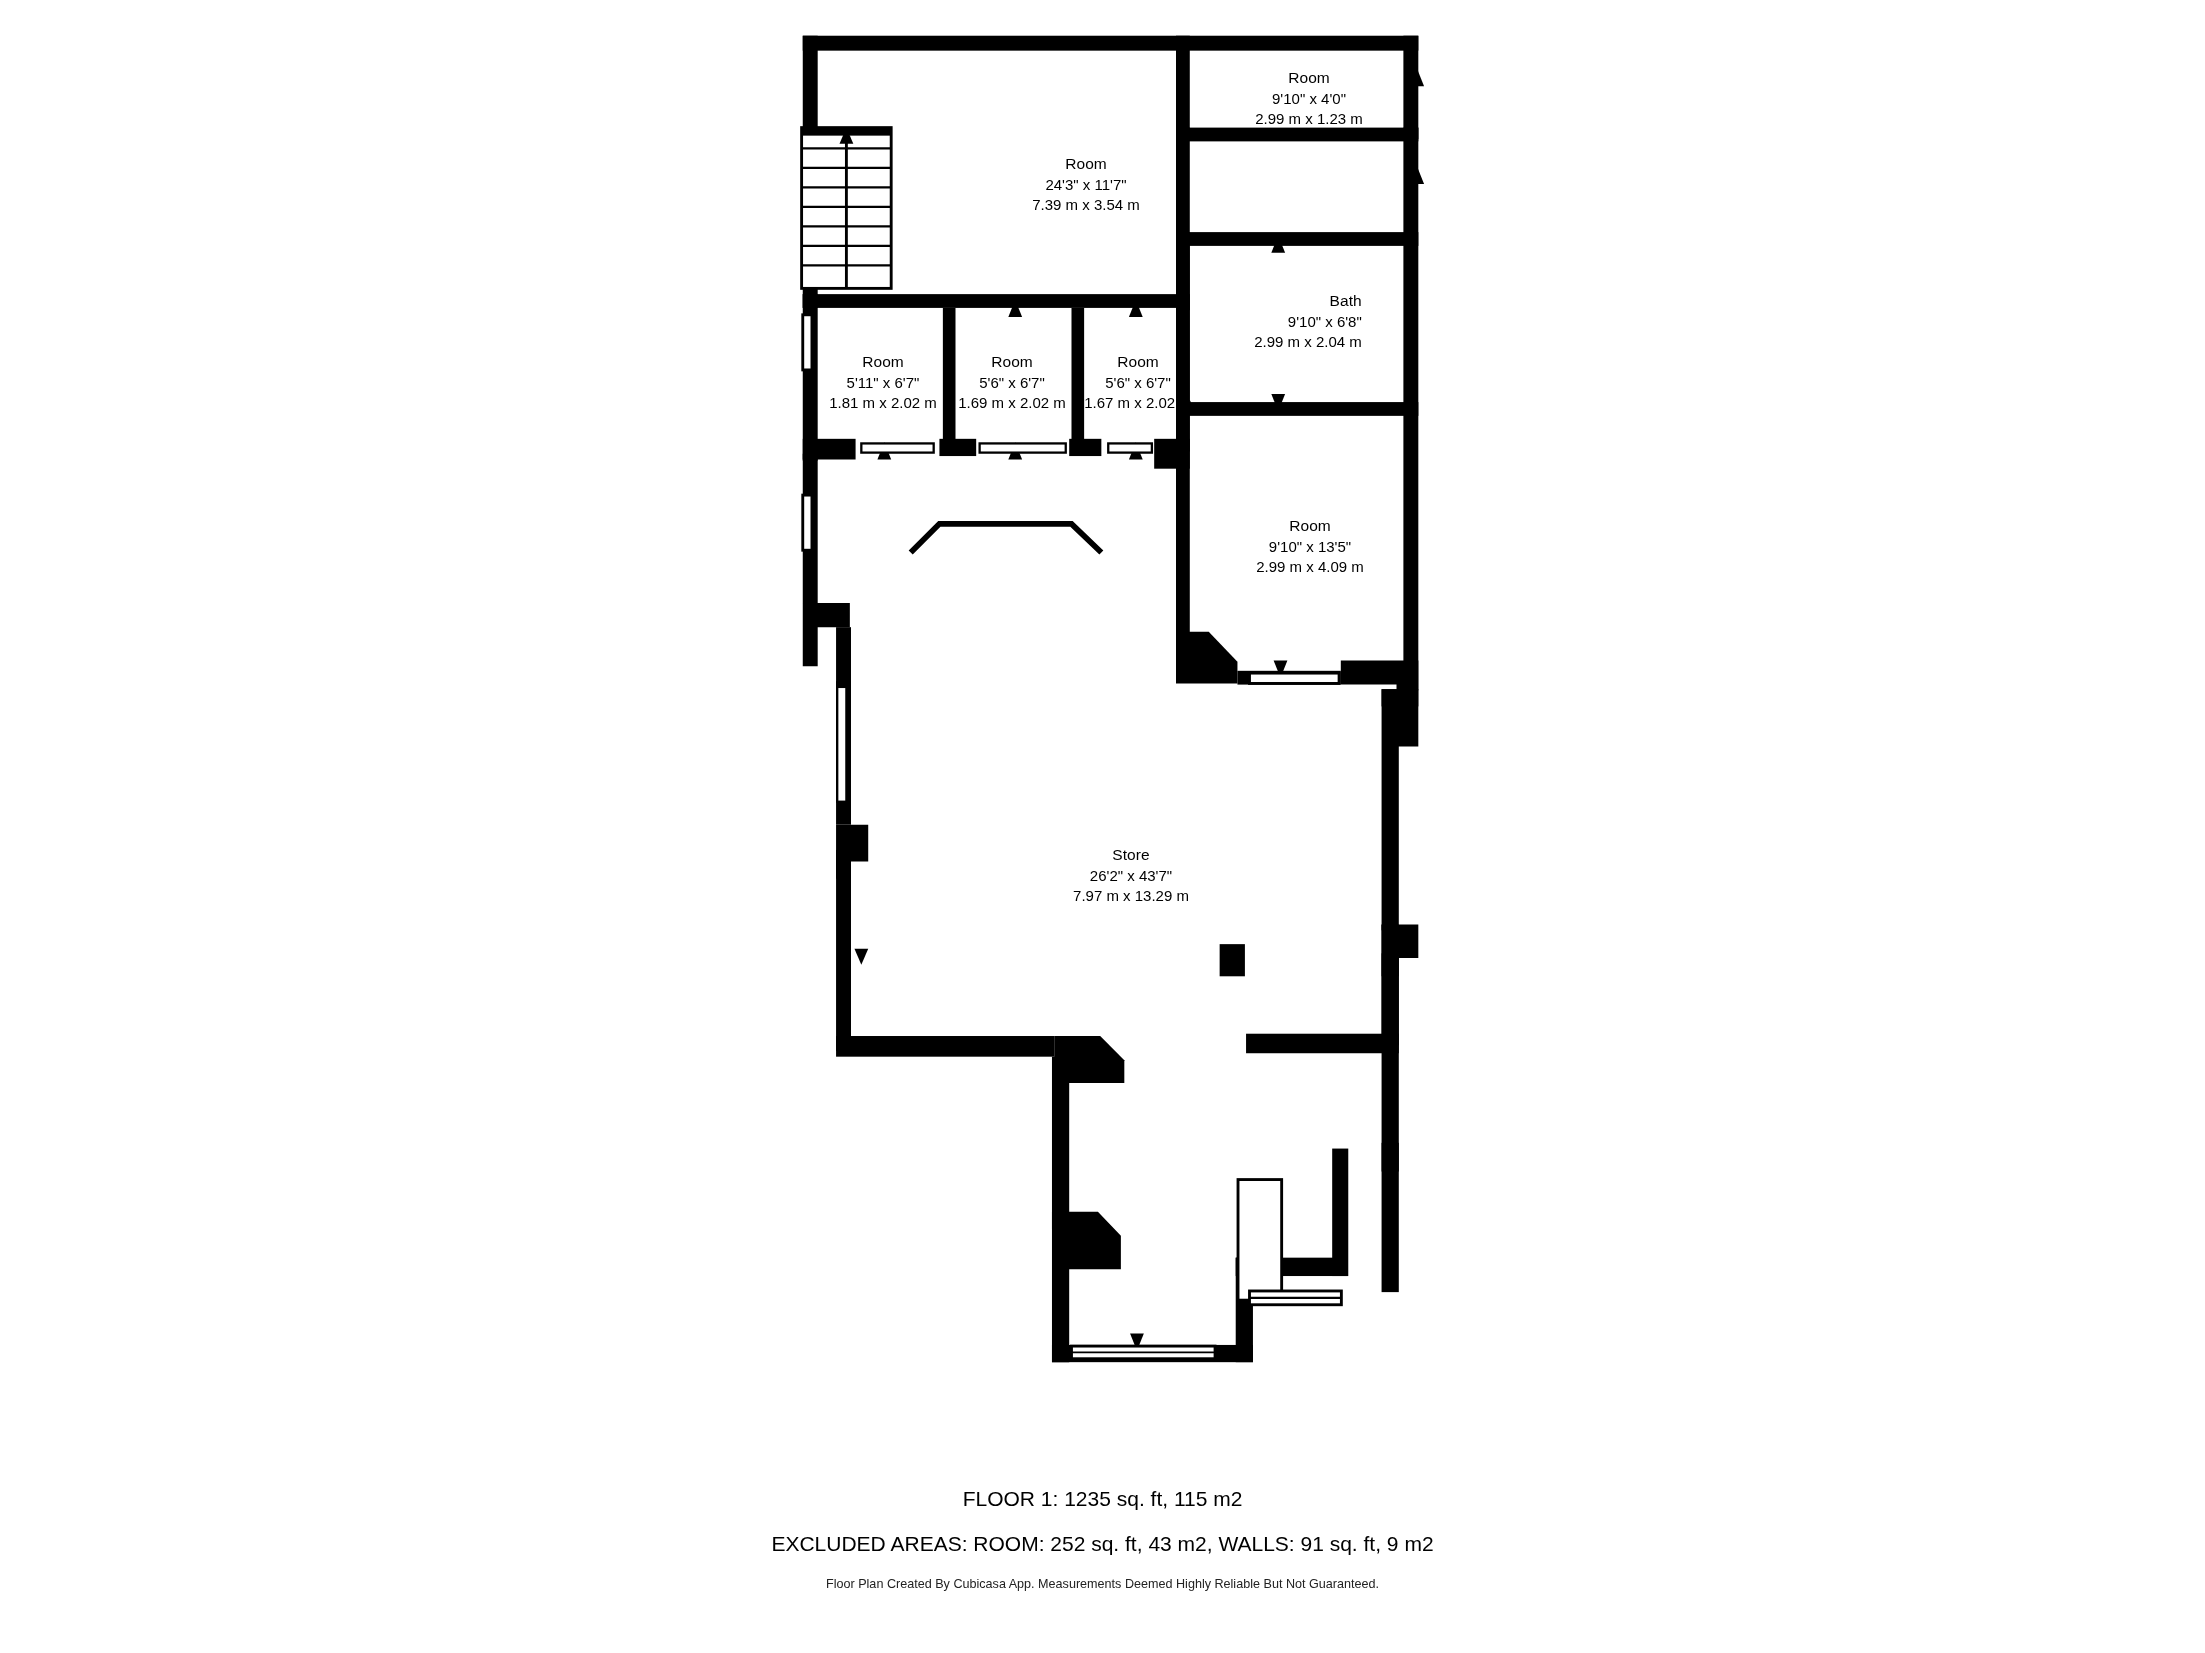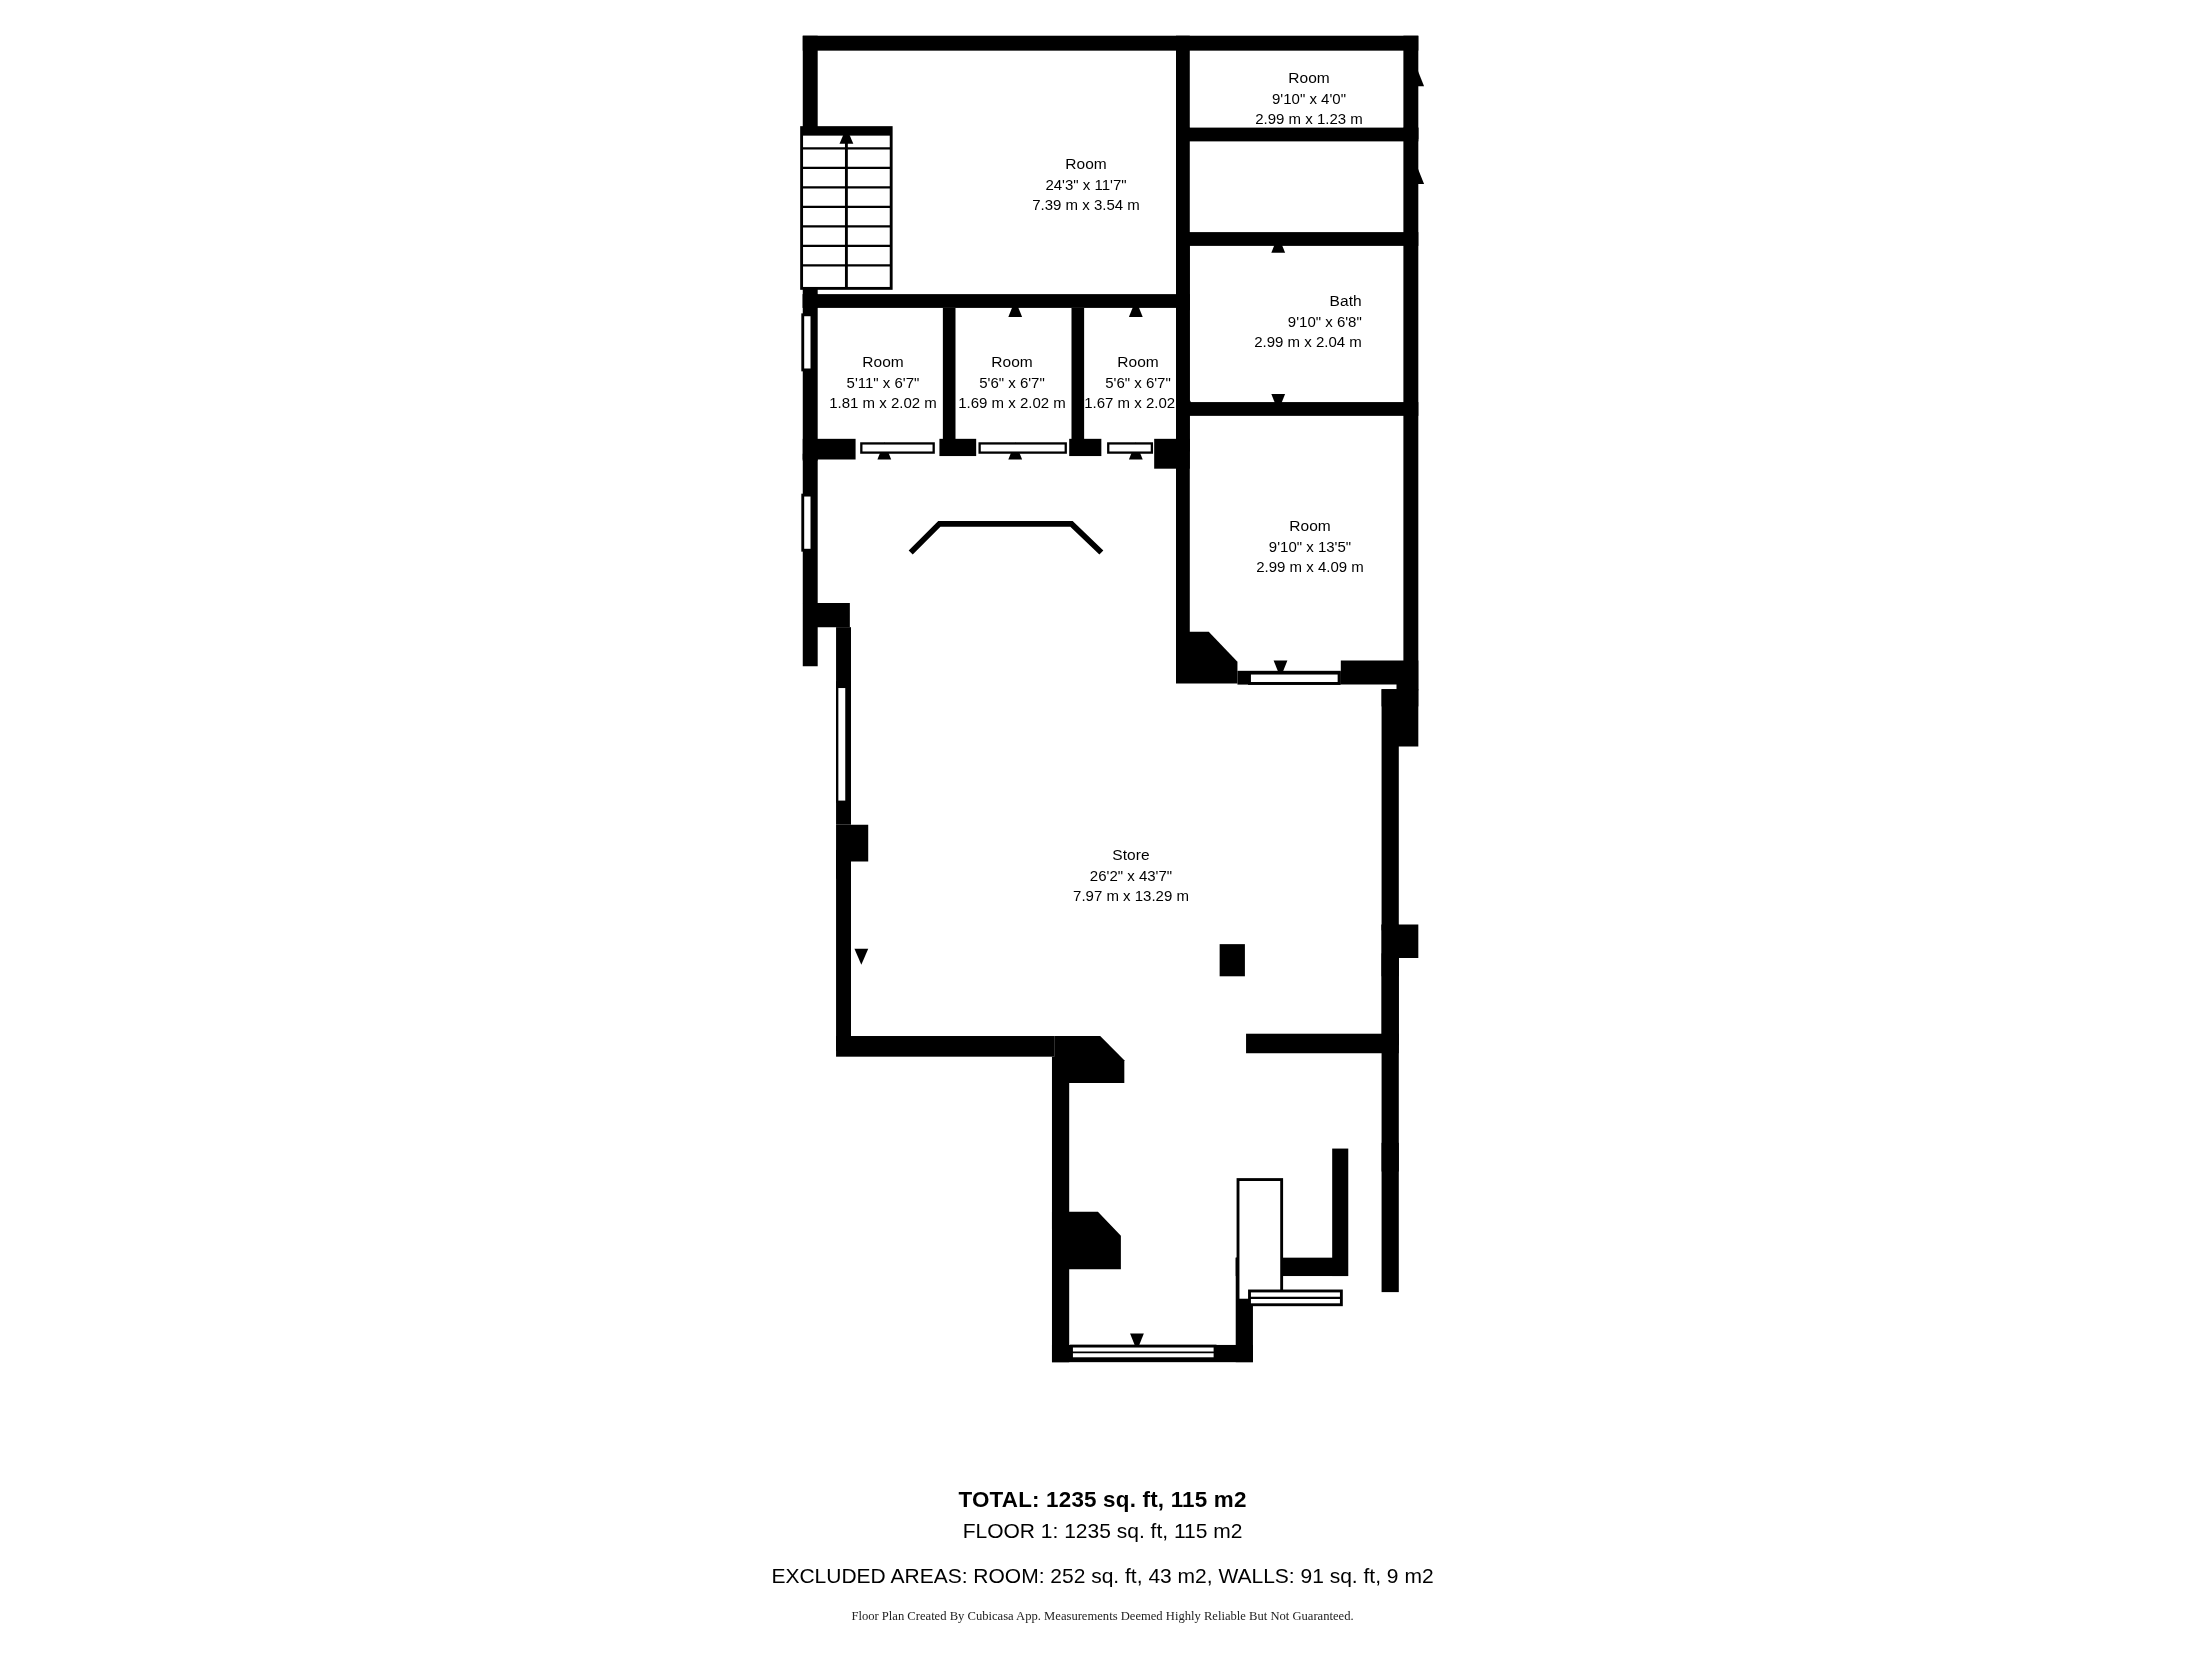--- a/index.html
+++ b/index.html
@@ -67,21 +67,20 @@
     font-size: 21px;
     margin-bottom: 21px;
   }
   #summary .excluded {
     font-size: 21px;
     margin-bottom: 20.7px;
   }
   #summary .credit {
     font-size: 12.6px;
     color: #222222;
-    font-family: Liberation Serif, serif;
   }
 </style>
 </head>
 <body>
 
 <div id="plan-wrap">
 
   <svg id="floorplan" viewBox="0 0 3840 2880">
     <g>
 
@@ -327,20 +326,19 @@
     <span class="rl-met">2.99 m x 4.09 m</span>
   </div>
 
   <div class="room-label" style="left:1131px; top:875px;">
     <span class="rl-name">Store</span>
     <span class="rl-imp">26'2" x 43'7"</span>
     <span class="rl-met">7.97 m x 13.29 m</span>
   </div>
 
   <div id="summary">
-    <div class="total">TOTAL: 1235 sq. ft, 115 m2</div>
     <div class="floor">FLOOR 1: 1235 sq. ft, 115 m2</div>
     <div class="excluded">EXCLUDED AREAS: ROOM: 252 sq. ft, 43 m2, WALLS: 91 sq. ft, 9 m2</div>
     <div class="credit">Floor Plan Created By Cubicasa App. Measurements Deemed Highly Reliable But Not Guaranteed.</div>
   </div>
 
 </div>
 
 
 </body></html>

